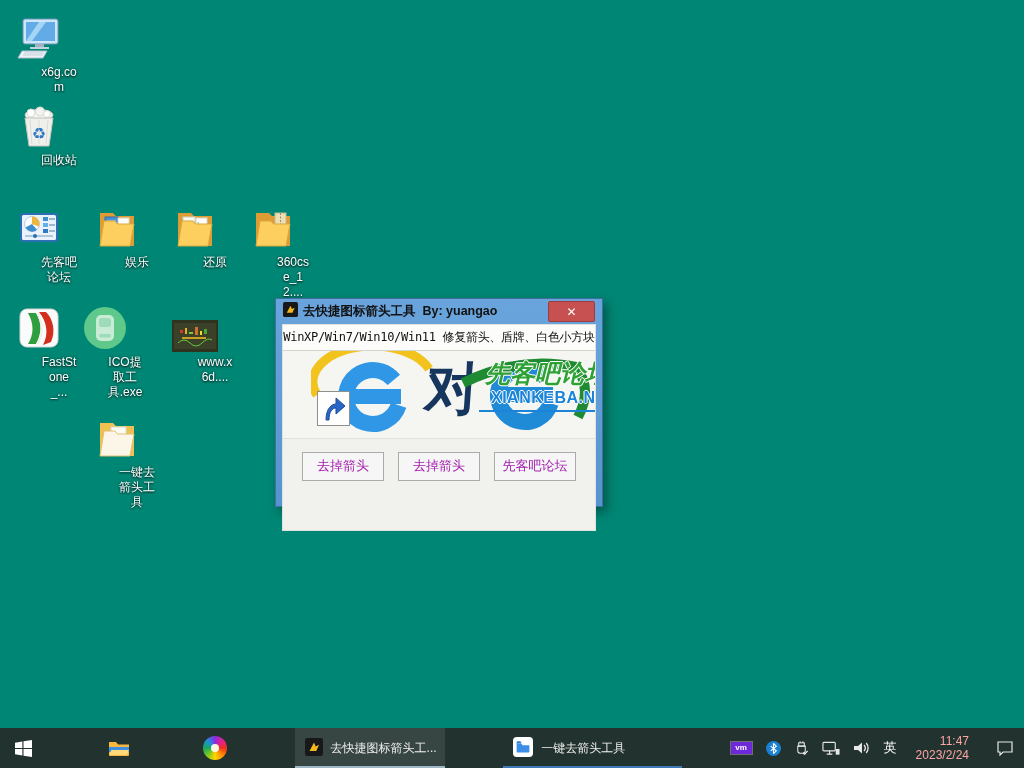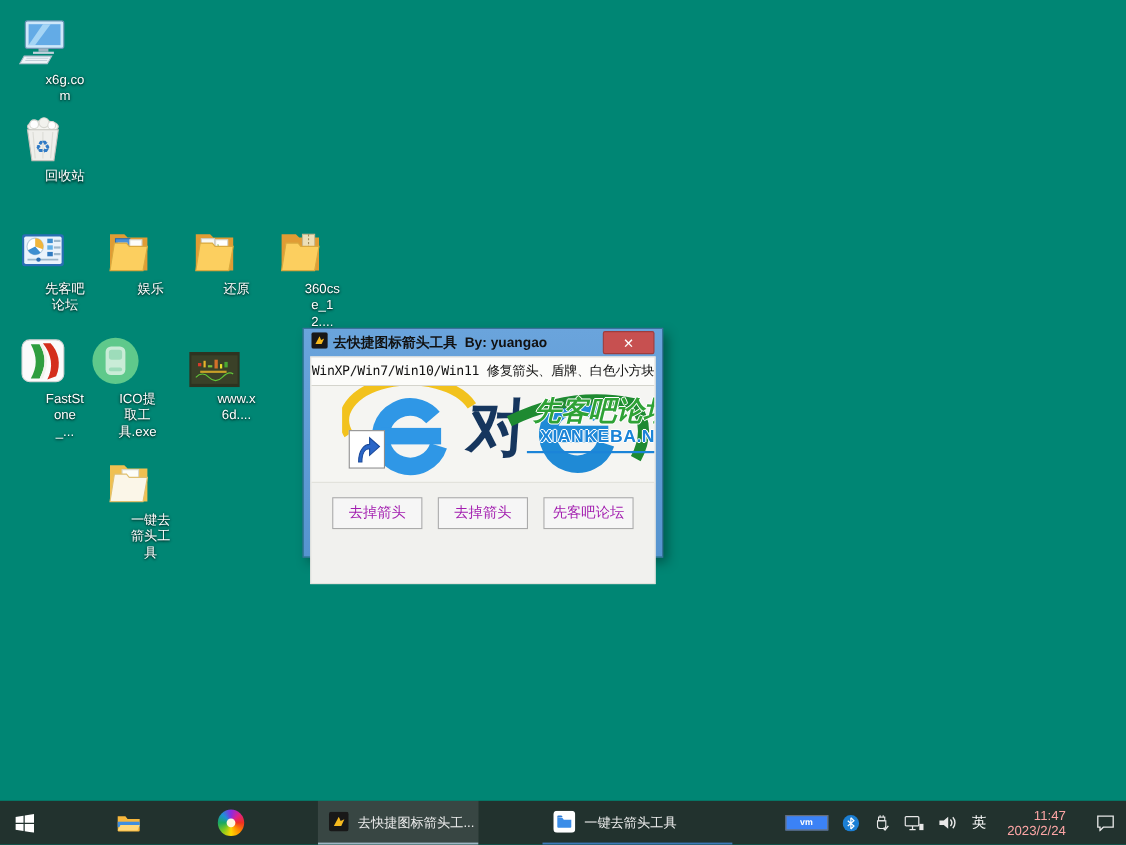--- a/index.html
+++ b/index.html
@@ -60,21 +60,21 @@
   .task-2 { margin-left:10px; width:180px; }
   .task .underline { position:absolute; left:0; right:0; bottom:0; height:2px; }
   .task-1 .underline { background:#9fb6c4; }
   .task-2 .underline { background:#3f79b8; }
   .browser-ball { width:24px; height:24px; border-radius:50%;
       background:conic-gradient(#8a2be2,#e0218a,#f03020,#ff8c00,#ffd700,#7ec820,#18a860,#1e90d8,#8a2be2);
       position:relative; }
   .browser-ball::after { content:""; position:absolute; left:8px; top:8px; width:8px; height:8px;
       border-radius:50%; background:#fff8e0; }
   .tray { margin-left:auto; display:flex; align-items:center; gap:13px; padding-right:10px; }
-  .vm-chip { width:39px; height:14px; background:#3b82f6; border:1px solid #6e6e6e;
+  .vm-chip { width:23px; height:14px; background:#6d28d9; border:1px solid #6e6e6e;
              color:#fff; font-size:8px; font-weight:bold; line-height:12px; text-align:center; }
   .ime { color:#fff; font-size:13px; }
   .clock { text-align:right; color:#fca5a5; font-size:12px; line-height:14px; margin:0 6px; }
   .white-icon { display:flex; align-items:center; }
 </style>
 </head>
 <body>
 
 <div class="dicon" style="left:1px;top:12px">
   <div class="dicon-img">

